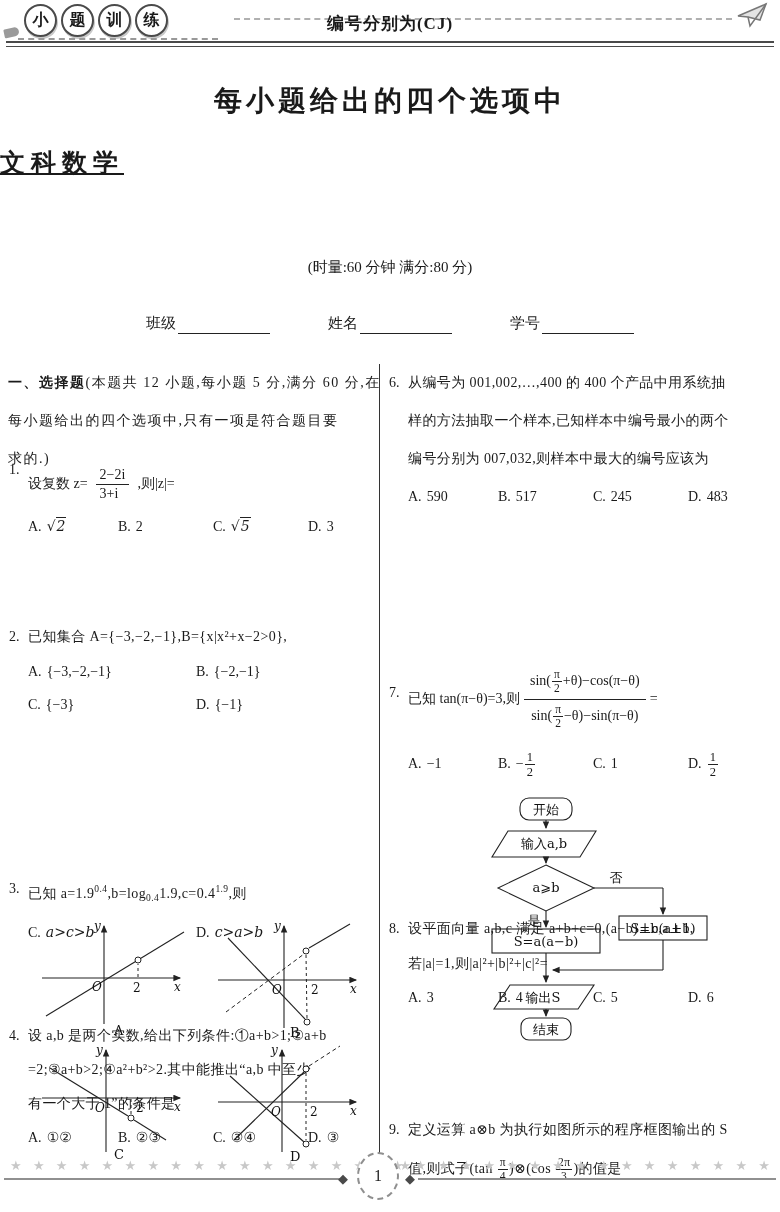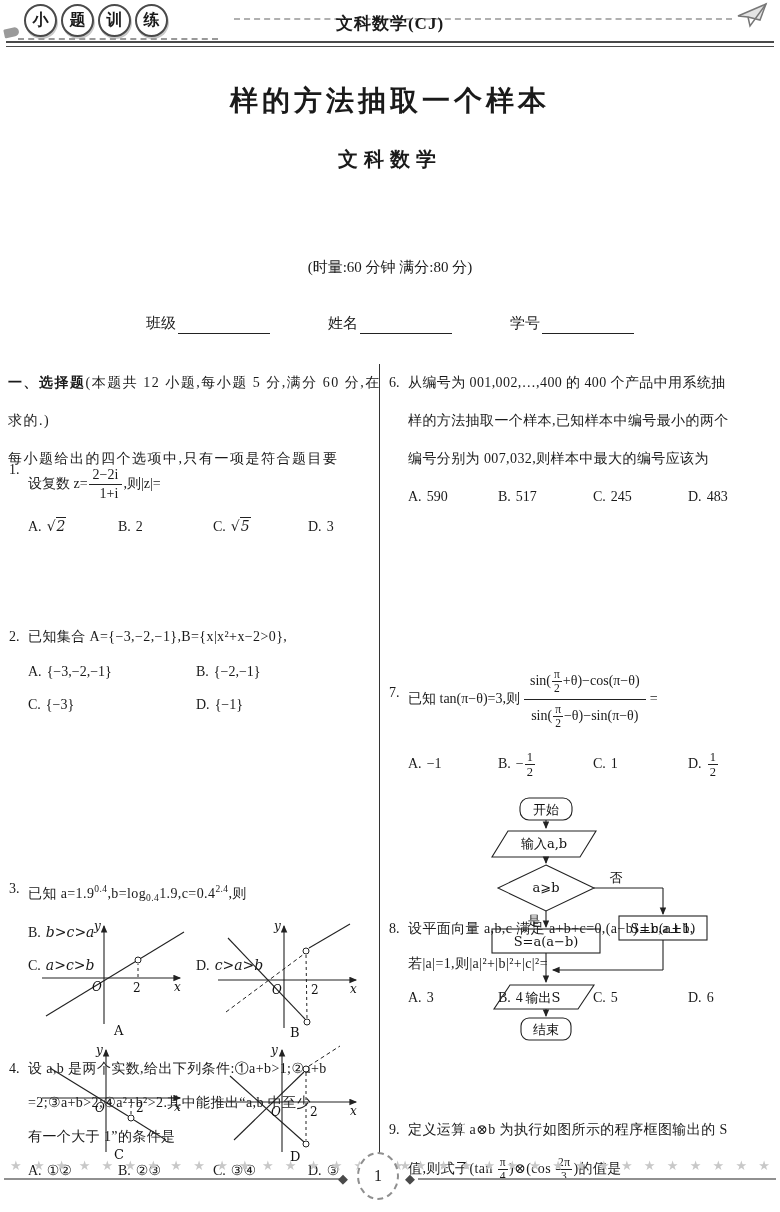--- a/index.html
+++ b/index.html
@@ -15,22 +15,22 @@
        border-radius:2px 7px 7px 2px;transform:rotate(-12deg);}
   .hdash{position:absolute;top:18px;left:234px;width:498px;border-top:2px dashed #b0b0b0;}
   .plane{position:absolute;top:2px;left:736px;}
   .hd-title{position:absolute;top:12px;left:0;width:100%;text-align:center;font-size:17px;
             font-weight:bold;letter-spacing:1px;}
   .rule{position:absolute;top:41px;left:6px;right:6px;height:3px;
         border-top:2px solid #4a4a4a;border-bottom:1px solid #4a4a4a;}
   
   .t-main{position:absolute;top:82px;left:0;width:100%;text-align:center;font-size:28px;
           font-weight:bold;letter-spacing:4px;}
-  .t-sub{position:absolute;top:146px;left:0;width:100%;text-align:center;font-size:20px;
-         font-weight:bold;letter-spacing:6px;}
+  .t-sub{position:absolute;top:146px;left:0;width:100%;font-size:25px;
+         font-weight:bold;letter-spacing:6px;text-decoration:underline;}
   .t-sec{position:absolute;top:214px;left:0;width:100%;text-align:center;font-size:21px;
          font-weight:bold;letter-spacing:2px;}
   .t-meta{position:absolute;top:258px;left:0;width:100%;text-align:center;font-size:15px;}
   .fields{position:absolute;top:312px;left:0;width:100%;display:flex;justify-content:center;
           gap:58px;font-size:15px;line-height:22px;}
   .fields .ul{display:inline-block;width:92px;border-bottom:1px solid #222;height:18px;
               vertical-align:bottom;margin-left:2px;}
   
   .vdiv{position:absolute;left:379px;top:364px;width:1px;height:794px;background:#333;}
   .col{position:absolute;top:362px;}
@@ -46,21 +46,21 @@
   .b{font-weight:bold;}
   .qrow{display:flex;align-items:center;}
   
   .g4{display:grid;grid-template-columns:90px 95px 95px auto;}
   .g2{display:grid;grid-template-columns:168px auto;}
   .ol{margin-right:5px;}
   .m{font-family:"DejaVu Serif",serif;font-style:italic;}
   sup{font-size:9.5px;} sub{font-size:9.5px;}
   .rad{border-top:1px solid #222;padding:0 1px;}
   
-  .frac{display:inline-block;text-align:right;vertical-align:middle;margin:0 1px;line-height:1.25;}
+  .frac{display:inline-block;text-align:left;vertical-align:middle;margin:0 8px;line-height:1.25;}
   .frac .fn{display:block;border-bottom:1px solid #222;padding:0 4px;}
   .frac .fd{display:block;padding:0 4px;}
   .bigfrac{display:inline-block;text-align:center;vertical-align:middle;margin:0 4px;line-height:1.2;}
   .bigfrac .bn{display:block;border-bottom:1px solid #222;padding:3px 6px;}
   .bigfrac .bd{display:block;padding:3px 6px;}
   .sfrac{display:inline-block;text-align:center;vertical-align:middle;font-size:11.5px;
          line-height:1.15;margin:0 1px;}
   .sfrac .fn{display:block;border-bottom:1px solid #222;padding:0 2px;}
   .sfrac .fd{display:block;}
   .ofrac{display:inline-block;text-align:center;vertical-align:middle;font-size:12.5px;
@@ -98,49 +98,49 @@
     <span class="c">题</span>
     <span class="c">训</span>
     <span class="c">练</span>
   </div>
   <div class="logo-ul"></div>
   <div class="hdash"></div>
   <svg class="plane" width="40" height="28" viewBox="0 0 40 28">
     <polygon points="2,14 30,2 24,18 12,15" fill="#e3e3e3" stroke="#777" stroke-width="1.5"></polygon>
     <polyline points="30,2 14,24 12,15" fill="none" stroke="#777" stroke-width="1.5"></polyline>
   </svg>
-  <div class="hd-title">文科数学(CJ)</div>
+  <div class="hd-title">编号分别为(CJ)</div>
   <div class="rule"></div>
 
-  <div class="t-main">样的方法抽取一个样本</div>
+  <div class="t-main">每小题给出的四个选项中</div>
   <div class="t-sub">文科数学</div>
   <div class="t-meta">(时量:60 分钟      满分:80 分)</div>
   <div class="fields">
     <span><span>班级</span><span class="ul"></span></span>
     <span><span>姓名</span><span class="ul"></span></span>
     <span><span>学号</span><span class="ul"></span></span>
   </div>
 
   <div class="vdiv"></div>
 
   <div class="col col-l">
 
     <div class="blk intro" style="top:2px">
       <div class="ln"><span class="b">一、选择题</span><span>(本题共 12 小题,每小题 5 分,满分 60 分,在</span></div>
+      <div class="ln">每小题给出的四个选项中,只有一项是符合题目要</div>
       <div class="ln">求的.)</div>
-      <div class="ln">每小题给出的四个选项中,只有一项是符合题目要</div>
     </div>
 
     <div class="blk q" style="top:100px">
       <span class="qno">1.</span>
       <div class="qrow" style="height:44px">
         <span>设复数 z=</span>
         <span class="frac">
             <span class="fn">2−2i</span>
-            <span class="fd">1+i</span>
+            <span class="fd">3+i</span>
           </span>
         <span>,则|z|=</span>
       </div>
       <div class="g4 lh33" style="margin-top:4px">
         <span><span class="ol">A.</span><span class="m"><span>√</span><span class="rad">2</span></span></span>
         <span><span class="ol">B.</span><span>2</span></span>
         <span><span class="ol">C.</span><span class="m"><span>√</span><span class="rad">5</span></span></span>
         <span><span class="ol">D.</span><span>3</span></span>
       </div>
     </div>
@@ -154,24 +154,23 @@
       </div>
       <div class="g2 lh33">
         <span><span class="ol">C.</span><span>{−3}</span></span>
         <span><span class="ol">D.</span><span>{−1}</span></span>
       </div>
     </div>
 
     <div class="blk q" style="top:326px">
       <span class="qno lh36">3.</span>
       <div class="ln lh36">
-        <span>已知 a=1.9</span><sup>0.4</sup><span>,b=log</span><sub>0.4</sub><span>1.9,c=0.4</span><sup>2.4</sup><span>,则</span>
+        <span>已知 a=1.9</span><sup>0.4</sup><span>,b=log</span><sub>0.4</sub><span>1.9,c=0.4</span><sup>1.9</sup><span>,则</span>
       </div>
       <div class="g2 lh33">
-        <span><span class="ol">B.</span><span class="m">b&gt;c&gt;a</span></span>
       </div>
       <div class="g2 lh33">
         <span><span class="ol">C.</span><span class="m">a&gt;c&gt;b</span></span>
         <span><span class="ol">D.</span><span class="m">c&gt;a&gt;b</span></span>
       </div>
     </div>
 
     <div class="blk q" style="top:396px">
       <span class="qno lh34">4.</span>
       <div class="ln lh34">设 a,b 是两个实数,给出下列条件:①a+b&gt;1;②a+b</div>

